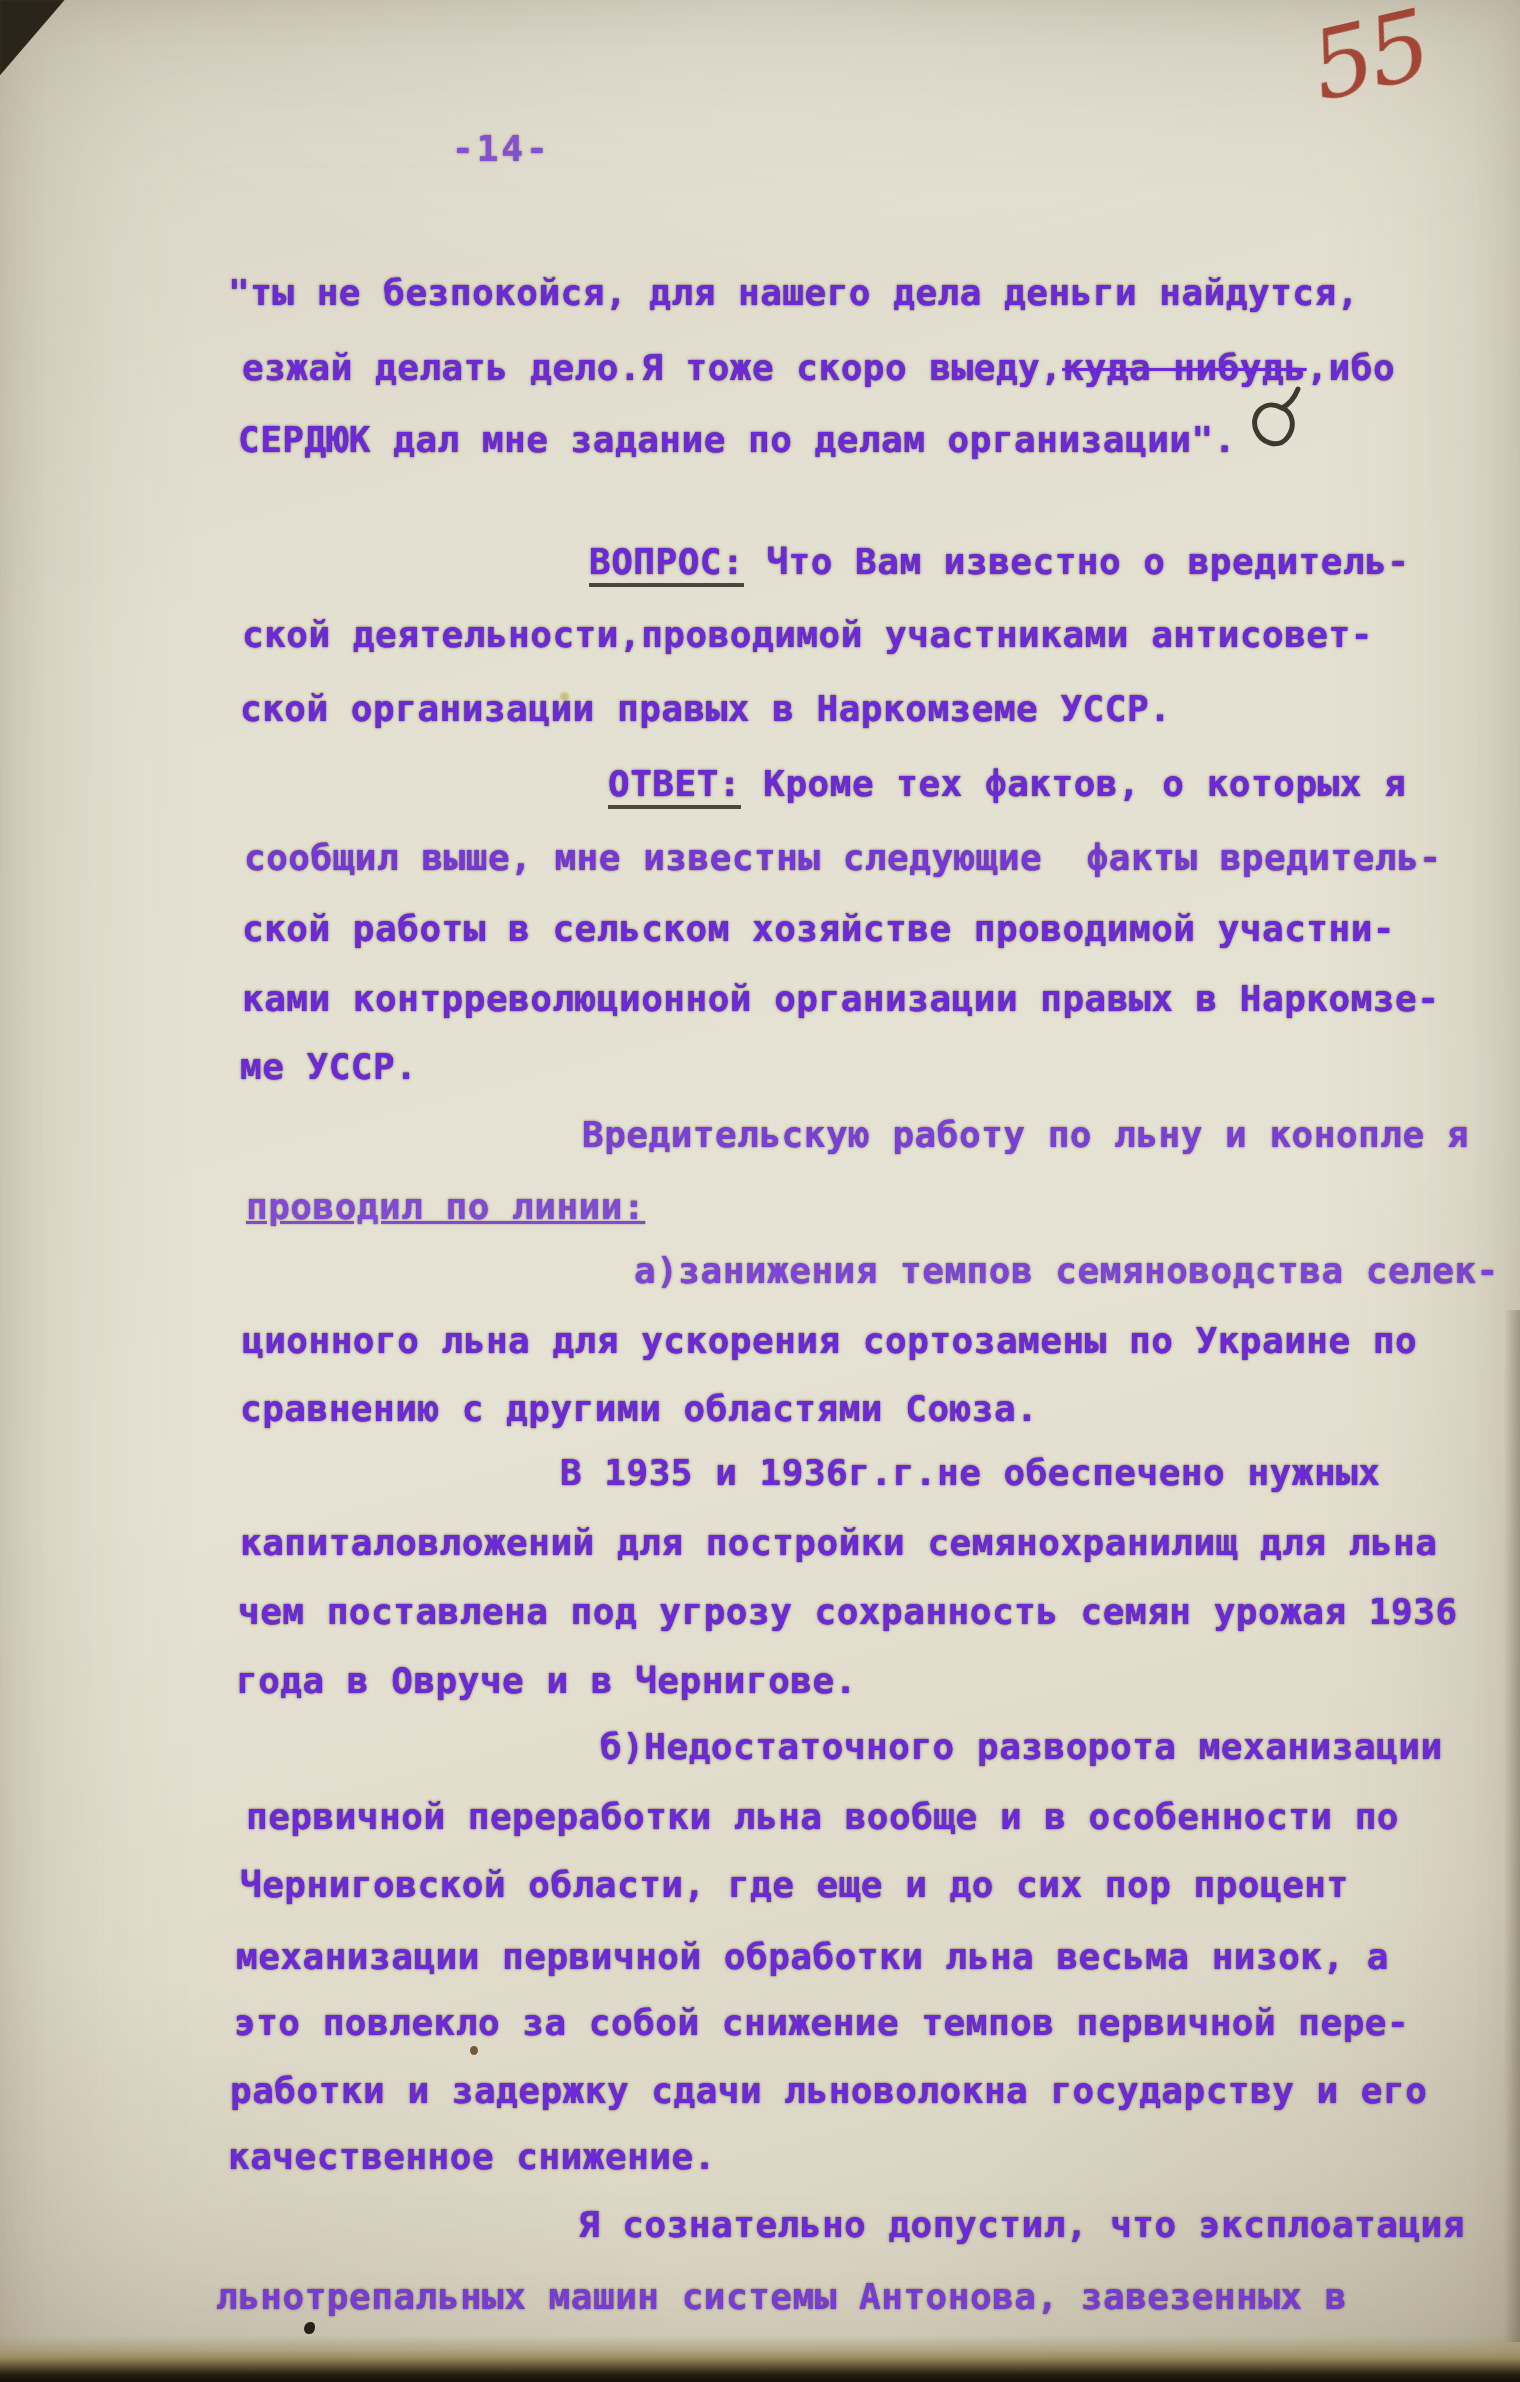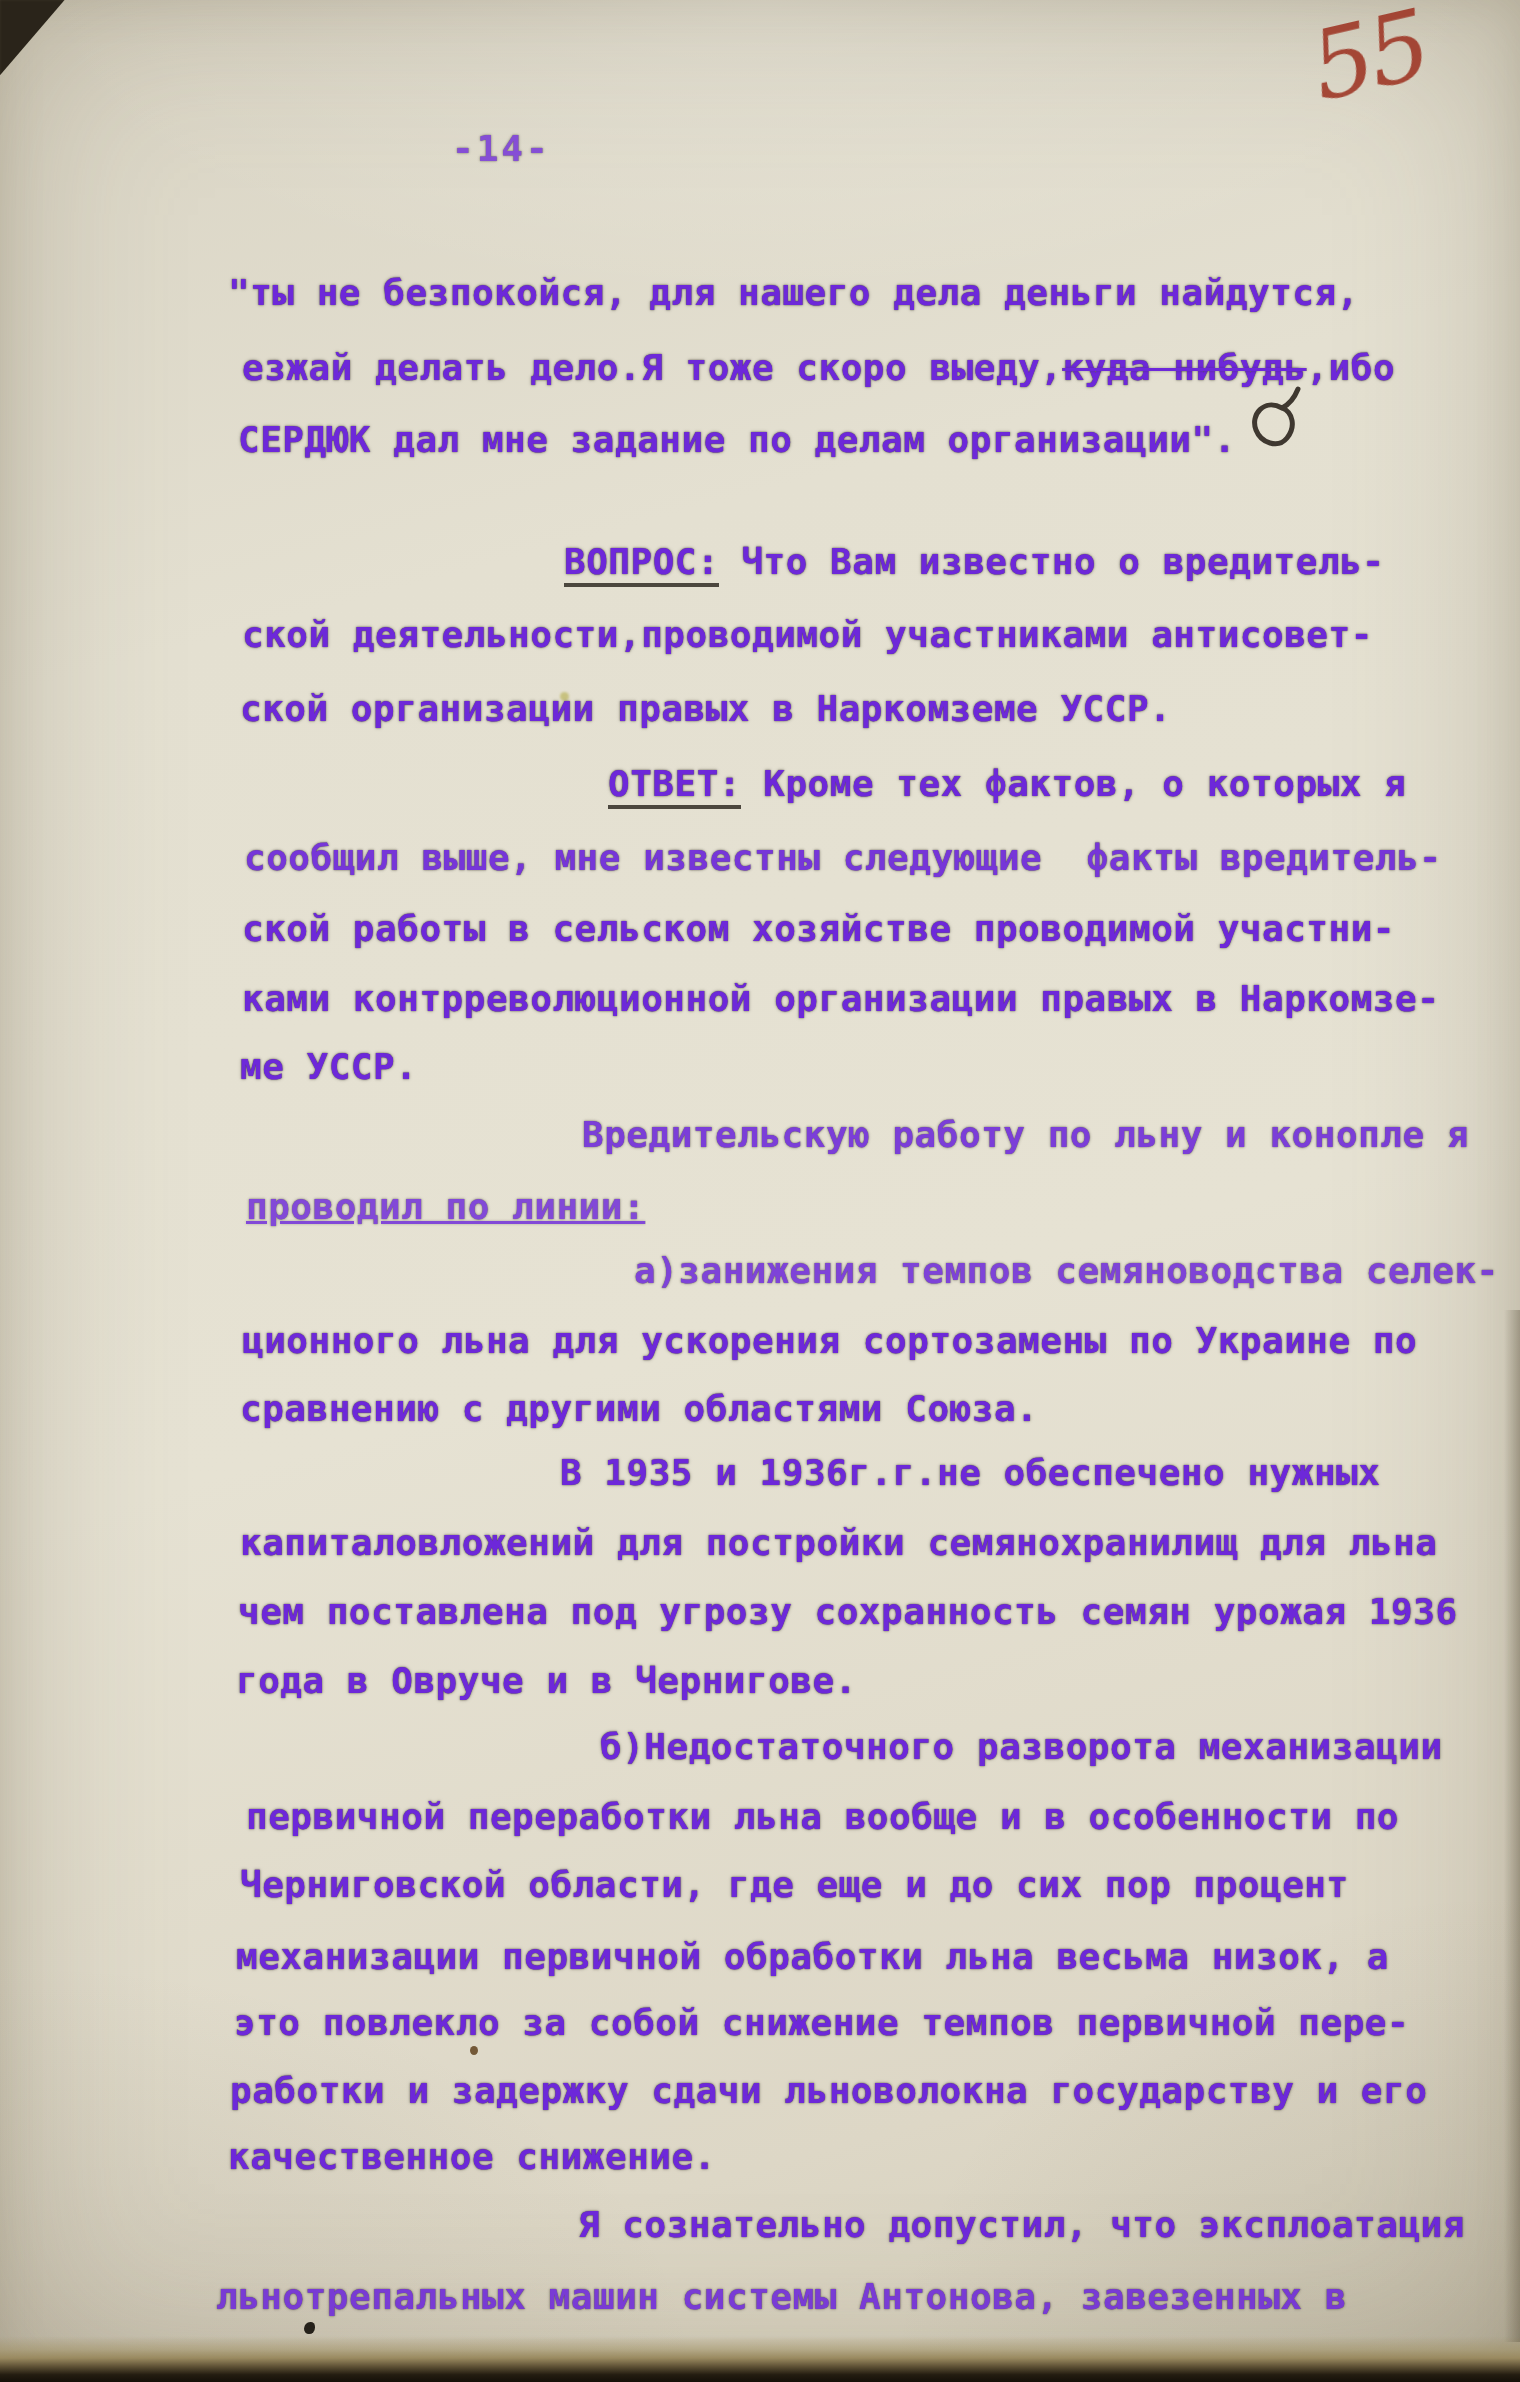--- a/index.html
+++ b/index.html
@@ -83,21 +83,21 @@
 <div class="speck speck-c"></div>
 
 <div class="typed page-number" style="left:452px;top:128px;">-14-</div>
 
 <div class="folio">55</div>
 
 <div style="position:absolute;inset:0;">
     <div class="typed" style="left: 228px; top: 272px;"><span>"ты не безпокойся, для нашего дела деньги найдутся,</span></div>
     <div class="typed" style="left: 242px; top: 347px;"><span>езжай делать дело.Я тоже скоро выеду,</span><span class="s">куда нибудь</span><span>,ибо</span></div>
     <div class="typed" style="left: 238px; top: 419px;"><span>СЕРДЮК дал мне задание по делам организации".</span></div>
-    <div class="typed" style="left: 564px; top: 541px;"><span class="u">ВОПРОС:</span><span> Что Вам известно о вредитель-</span></div>
+    <div class="typed" style="left: 589px; top: 541px;"><span class="u">ВОПРОС:</span><span> Что Вам известно о вредитель-</span></div>
     <div class="typed" style="left: 242px; top: 614px;"><span>ской деятельности,проводимой участниками антисовет-</span></div>
     <div class="typed" style="left: 240px; top: 688px;"><span>ской организации правых в Наркомземе УССР.</span></div>
     <div class="typed" style="left: 608px; top: 763px;"><span class="u">ОТВЕТ:</span><span> Кроме тех фактов, о которых я</span></div>
     <div class="typed" style="left: 244px; top: 837px; opacity: 0.92;"><span>сообщил выше, мне известны следующие  факты вредитель-</span></div>
     <div class="typed" style="left: 242px; top: 908px;"><span>ской работы в сельском хозяйстве проводимой участни-</span></div>
     <div class="typed" style="left: 242px; top: 978px;"><span>ками контрреволюционной организации правых в Наркомзе-</span></div>
     <div class="typed" style="left: 240px; top: 1046px;"><span>ме УССР.</span></div>
     <div class="typed" style="left: 582px; top: 1114px; opacity: 0.88;"><span>Вредительскую работу по льну и конопле я</span></div>
     <div class="typed" style="left: 246px; top: 1186px; opacity: 0.82; text-decoration: underline;"><span>проводил по линии:</span></div>
     <div class="typed" style="left: 634px; top: 1250px; opacity: 0.85;"><span>а)занижения темпов семяноводства селек-</span></div>

